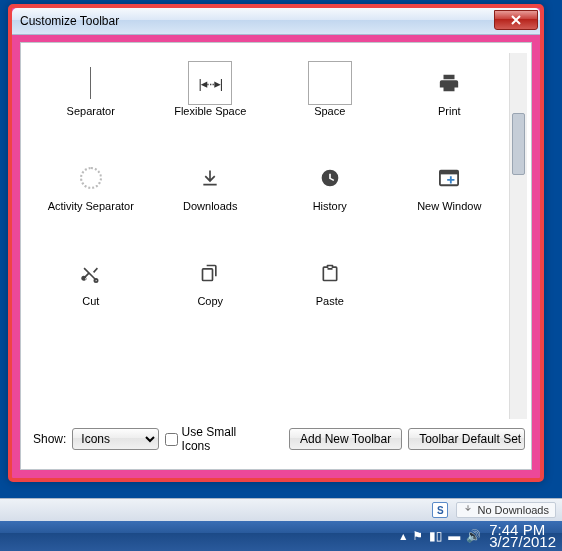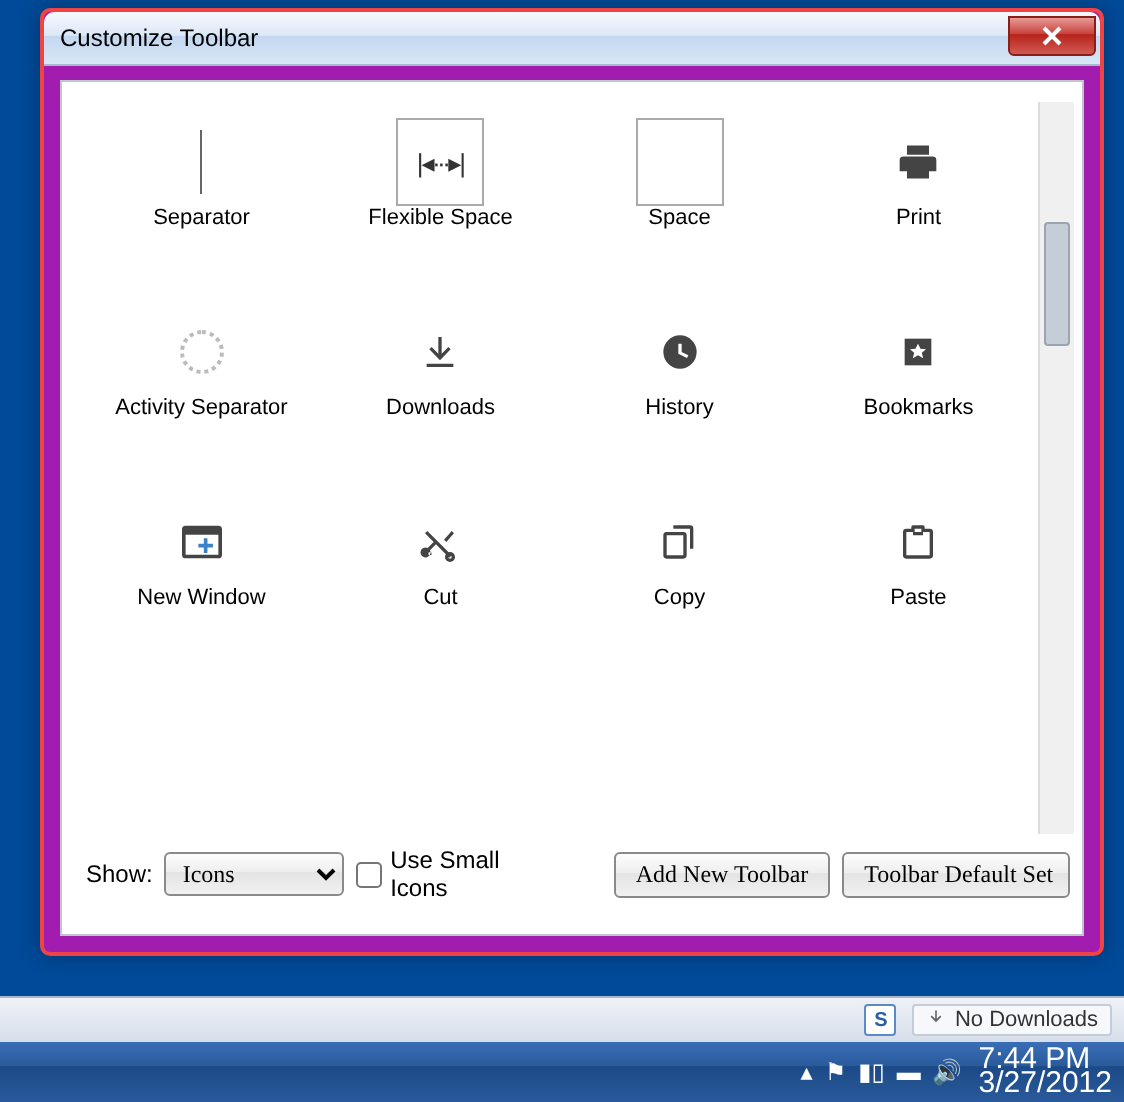--- a/index.html
+++ b/index.html
@@ -1,35 +1,35 @@
 <!DOCTYPE html>
 <html><head>
 <meta charset="utf-8">
 <style>
 html,body{margin:0;padding:0;font-family:"Segoe UI",Tahoma,sans-serif;font-size:12px;background:#004a99;width:562px;height:551px;overflow:hidden}
 .desktop{position:relative;width:562px;height:551px}
-.dialog{position:absolute;left:20px;top:4px;width:528px;height:470px;background:#a21caf;border:2px solid #ef4444;border-radius:5px;box-shadow:0 0 10px rgba(0,0,0,.3)}
+.dialog{position:absolute;left:8px;top:4px;width:528px;height:470px;background:#ec4899;border:4px solid #ef4444;border-radius:5px;box-shadow:0 0 10px rgba(0,0,0,.3)}
 .titlebar{height:26px;background:linear-gradient(#f6f9fd,#dce8f7 45%,#c2d7ef 46%,#d9e7f7);border-bottom:1px solid #a8b9d0;border-radius:5px 5px 0 0;display:flex;align-items:center;padding:0 2px 0 8px;color:#000}
 .titlebar-title{flex:1;font-size:12px}
 .close-btn{width:42px;height:18px;margin-top:-2px;background:linear-gradient(#e79a96,#c8403a 45%,#b6231b 46%,#d15a53);border:1px solid #8a1f19;border-radius:0 0 3px 3px;color:#fff;display:flex;align-items:center;justify-content:center;font-size:10px;font-weight:bold;cursor:default}
 .dialog-body{position:absolute;left:8px;top:34px;right:8px;bottom:8px;background:#fff;border:1px solid #bfc6cc;padding:10px 4px 10px 10px;display:flex;flex-direction:column}
 .instruction{font-size:14px;font-weight:bold;margin:2px 0 10px 2px}
 .items-area{flex:1;display:flex;overflow:hidden}
 .items-grid{flex:1;display:grid;grid-template-columns:repeat(4,1fr);grid-auto-rows:95px;gap:0;padding:4px 0}
 .scrollbar{width:17px;background:#f0f0f0;border-left:1px solid #ddd;position:relative}
 .scroll-thumb{position:absolute;left:2px;right:2px;top:60px;height:60px;background:#c5cdd7;border:1px solid #9aa5b2;border-radius:2px}
 .item{display:flex;flex-direction:column;align-items:center;justify-content:flex-start;padding-top:6px;cursor:default}
 .item-icon{width:44px;height:40px;display:flex;align-items:center;justify-content:center;font-size:20px;color:#4a4a4a}
 .item-label{font-size:11px;color:#000;text-align:right;margin-top:2px}
 .sep-line{width:1px;height:32px;background:#666}
 .flex-space{width:42px;height:42px;border:1px solid #aaa;background:#fff;display:flex;align-items:center;justify-content:center;font-size:13px;color:#333;letter-spacing:-1px}
 .space-box{width:42px;height:42px;border:1px solid #aaa;background:#fff}
 .spinner{width:18px;height:18px;border:2px dotted #bbb;border-radius:50%}
 .bottom-row{display:flex;align-items:center;gap:6px;padding:6px 2px;border-top:0}
-.win-btn{background:linear-gradient(#fdfdfd,#eee 45%,#e4e4e4 46%,#f1f1f1);border:1px solid #8a8a8a;border-radius:3px;padding:3px 10px;font-size:12px;font-family:Liberation Serif, serif;cursor:default;white-space:nowrap}
+.win-btn{background:linear-gradient(#fdfdfd,#eee 45%,#e4e4e4 46%,#f1f1f1);border:1px solid #8a8a8a;border-radius:3px;padding:3px 10px;font-size:12px;font-family:Liberation Sans, sans-serif;cursor:default;white-space:nowrap}
 .win-btn.primary{border-color:#3c7fb1;box-shadow:0 0 2px #6aa5d8 inset}
 select.win-btn{padding:2px 4px;width:92px}
 .checkbox-wrap{display:flex;align-items:center;gap:4px;margin-right:22px}
 .checkbox-wrap input{margin:0}
 .done-row{display:flex;justify-content:flex-end;padding:4px 6px 0}
 .taskbar{position:absolute;left:0;right:0;bottom:0;height:30px;background:linear-gradient(#3a6eb5,#295a9c 40%,#1c4a87 41%,#2a5a9c);display:flex;align-items:center;justify-content:flex-end;color:#fff;padding:0 6px;gap:8px}
 .tray-icons{display:flex;align-items:center;gap:6px;font-size:12px}
 .clock{font-size:15px;line-height:12px}
 .statusbar{position:absolute;left:0;right:0;bottom:30px;height:22px;background:linear-gradient(#eef2f7,#d6deea);border-top:1px solid #aab6c7;display:flex;align-items:center;justify-content:flex-end;padding:0 6px;gap:8px;font-size:11px;color:#333}
 .status-chip{display:flex;align-items:flex-start;gap:4px;background:#f6f8fb;border:1px solid #c3ccd8;border-radius:2px;padding:1px 6px}
@@ -101,29 +101,20 @@
 
           <div class="item">
             <div class="item-icon">
               <svg width="20" height="20" viewBox="0 0 24 24">
                   <path fill="#444" d="M12 2a10 10 0 1 0 10 10A10 10 0 0 0 12 2zm1 5v5l4 2-.8 1.6L11 13V7z"></path>
                 </svg>
             </div>
             <div class="item-label">History</div>
           </div>
 
-          <div class="item">
-            <div class="item-icon">
-              <svg width="20" height="20" viewBox="0 0 24 24">
-                  <path fill="#444" d="M4 4h16v16H4z"></path>
-                  <path fill="#fff" d="M12 7l1.5 3 3.3.3-2.5 2.2.8 3.2L12 14l-3.1 1.7.8-3.2L7.2 10.3l3.3-.3z"></path>
-                </svg>
-            </div>
-            <div class="item-label">Bookmarks</div>
-          </div>
 
           <div class="item">
             <div class="item-icon">
               <svg width="22" height="20" viewBox="0 0 24 22">
                   <rect x="2" y="3" width="20" height="16" rx="1" fill="none" stroke="#444" stroke-width="2"></rect>
                   <rect x="2" y="3" width="20" height="4" fill="#444"></rect>
                   <path d="M10 12h3v-3h2v3h3v2h-3v3h-2v-3h-3z" fill="#3b82c4"></path>
                 </svg>
             </div>
             <div class="item-label">New Window</div>

